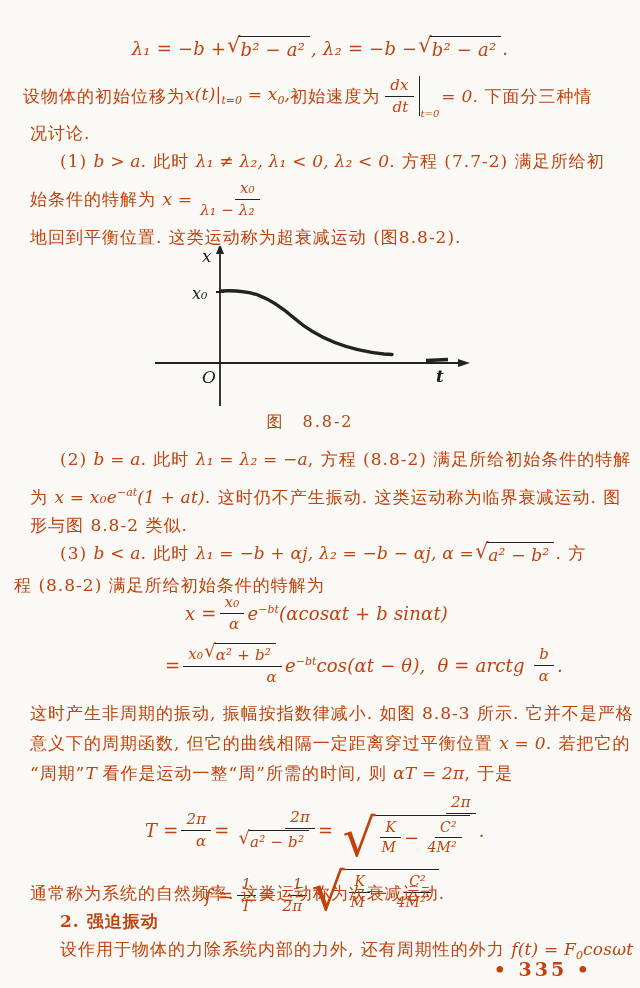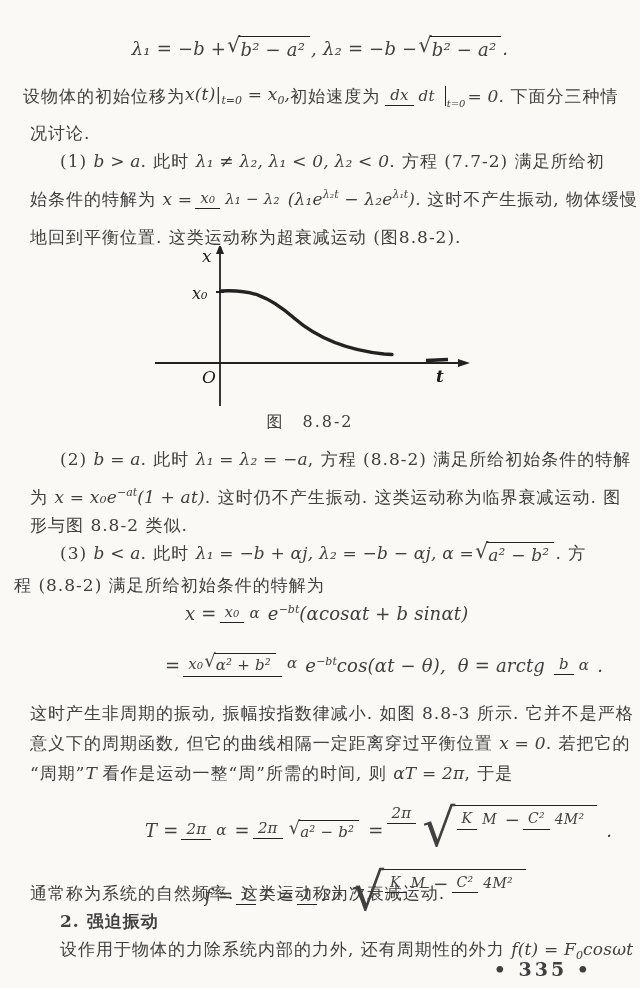--- a/index.html
+++ b/index.html
@@ -2,32 +2,32 @@
 <html><head>
 <meta charset="utf-8">
 <style>
   html,body{margin:0;padding:0;}
   body{background:#e8e6e0;}
   .page{
     position:relative;
     width:640px;height:988px;
     background:#faf9f5;
     font-family:"DejaVu Serif","Liberation Serif",serif;
-    color:#404040;
+    color:#c2410c;
     overflow:hidden;
   }
   .blk{position:absolute;white-space:nowrap;}
   .cn{font-size:17px;letter-spacing:1px;}
   .line{font-size:17px;letter-spacing:1px;line-height:26px;}
   .mi{font-style:italic;letter-spacing:0.2px;font-size:17px;}
   .fml{display:flex;align-items:center;font-size:18px;}
   .fml .mi{font-size:18px;}
   sup,sub{font-size:11px;font-style:italic;letter-spacing:0;}
   
-  .frac{display:inline-flex;align-items:flex-start;vertical-align:middle;margin:0 3px;line-height:1.25;}
+  .frac{display:inline-flex;flex-direction:column;align-items:flex-end;vertical-align:middle;margin:0 3px;line-height:1.25;}
   .frac .num{border-bottom:1.6px solid #222;padding:0 5px 1px;font-size:15px;display:inline-flex;align-items:center;}
   .frac .den{padding:1px 5px 0;font-size:15px;display:inline-flex;align-items:center;}
   .frac .num.mi,.frac .den.mi{font-size:15px;}
   
   .sqrt{display:inline-flex;align-items:flex-start;vertical-align:middle;margin:0 1px;}
   .sqrt .rad{font-style:normal;line-height:1;transform:translateY(-1px);margin-right:-2px;}
   .sqrt.sm .rad{font-size:21px;}
   .sqrt .vinc{border-top:1.8px solid #222;padding:2px 5px 0 2px;display:inline-flex;align-items:center;}
   .sqrt.tall .rad{font-size:52px;font-weight:200;transform:translateY(-3px);margin-right:-4px;}
   .sqrt.tall .vinc{padding-top:3px;}
@@ -78,21 +78,20 @@
   </div>
   <div class="blk line" style="top:120px;left:30px;">况讨论.</div>
 
   <div class="blk line" style="top:148px;left:60px;"><span>(1) </span><span class="mi">b &gt; a</span><span>. 此时 </span><span class="mi">λ₁ ≠ λ₂,  λ₁ &lt; 0, λ₂ &lt; 0</span><span>. 方程 (7.7-2) 满足所给初</span></div>
   <div class="blk" style="top:176px;left:30px;height:46px;display:flex;align-items:center;">
     <span class="cn"><span>始条件的特解为 </span><span class="mi">x = </span></span>
     <span class="frac">
         <span class="num mi">x₀</span>
         <span class="den mi">λ₁ − λ₂</span>
       </span>
-    <span class="cn"><span class="mi"> (λ₁e</span><sup>λ₂t</sup><span class="mi"> − λ₂e</span><sup>λ₁t</sup><span class="mi">).</span><span> 这时不产生振动, 物体缓慢</span></span>
   </div>
   <div class="blk line" style="top:224px;left:30px;">地回到平衡位置. 这类运动称为超衰减运动 (图8.8-2).</div>
 
   <svg class="blk" style="top:246px;left:140px;" width="430" height="162" viewBox="0 0 430 162">
 
     <line x1="15" y1="117" x2="318" y2="117" stroke="#222" stroke-width="1.8"></line>
     <polygon points="318,113 330,117 318,121" fill="#222"></polygon>
     <line x1="286" y1="114.5" x2="308" y2="113.5" stroke="#222" stroke-width="3.4"></line>
     <line x1="80" y1="6" x2="80" y2="160" stroke="#222" stroke-width="1.8"></line>
     <polygon points="76,8 80,-2 84,8" fill="#222"></polygon>

